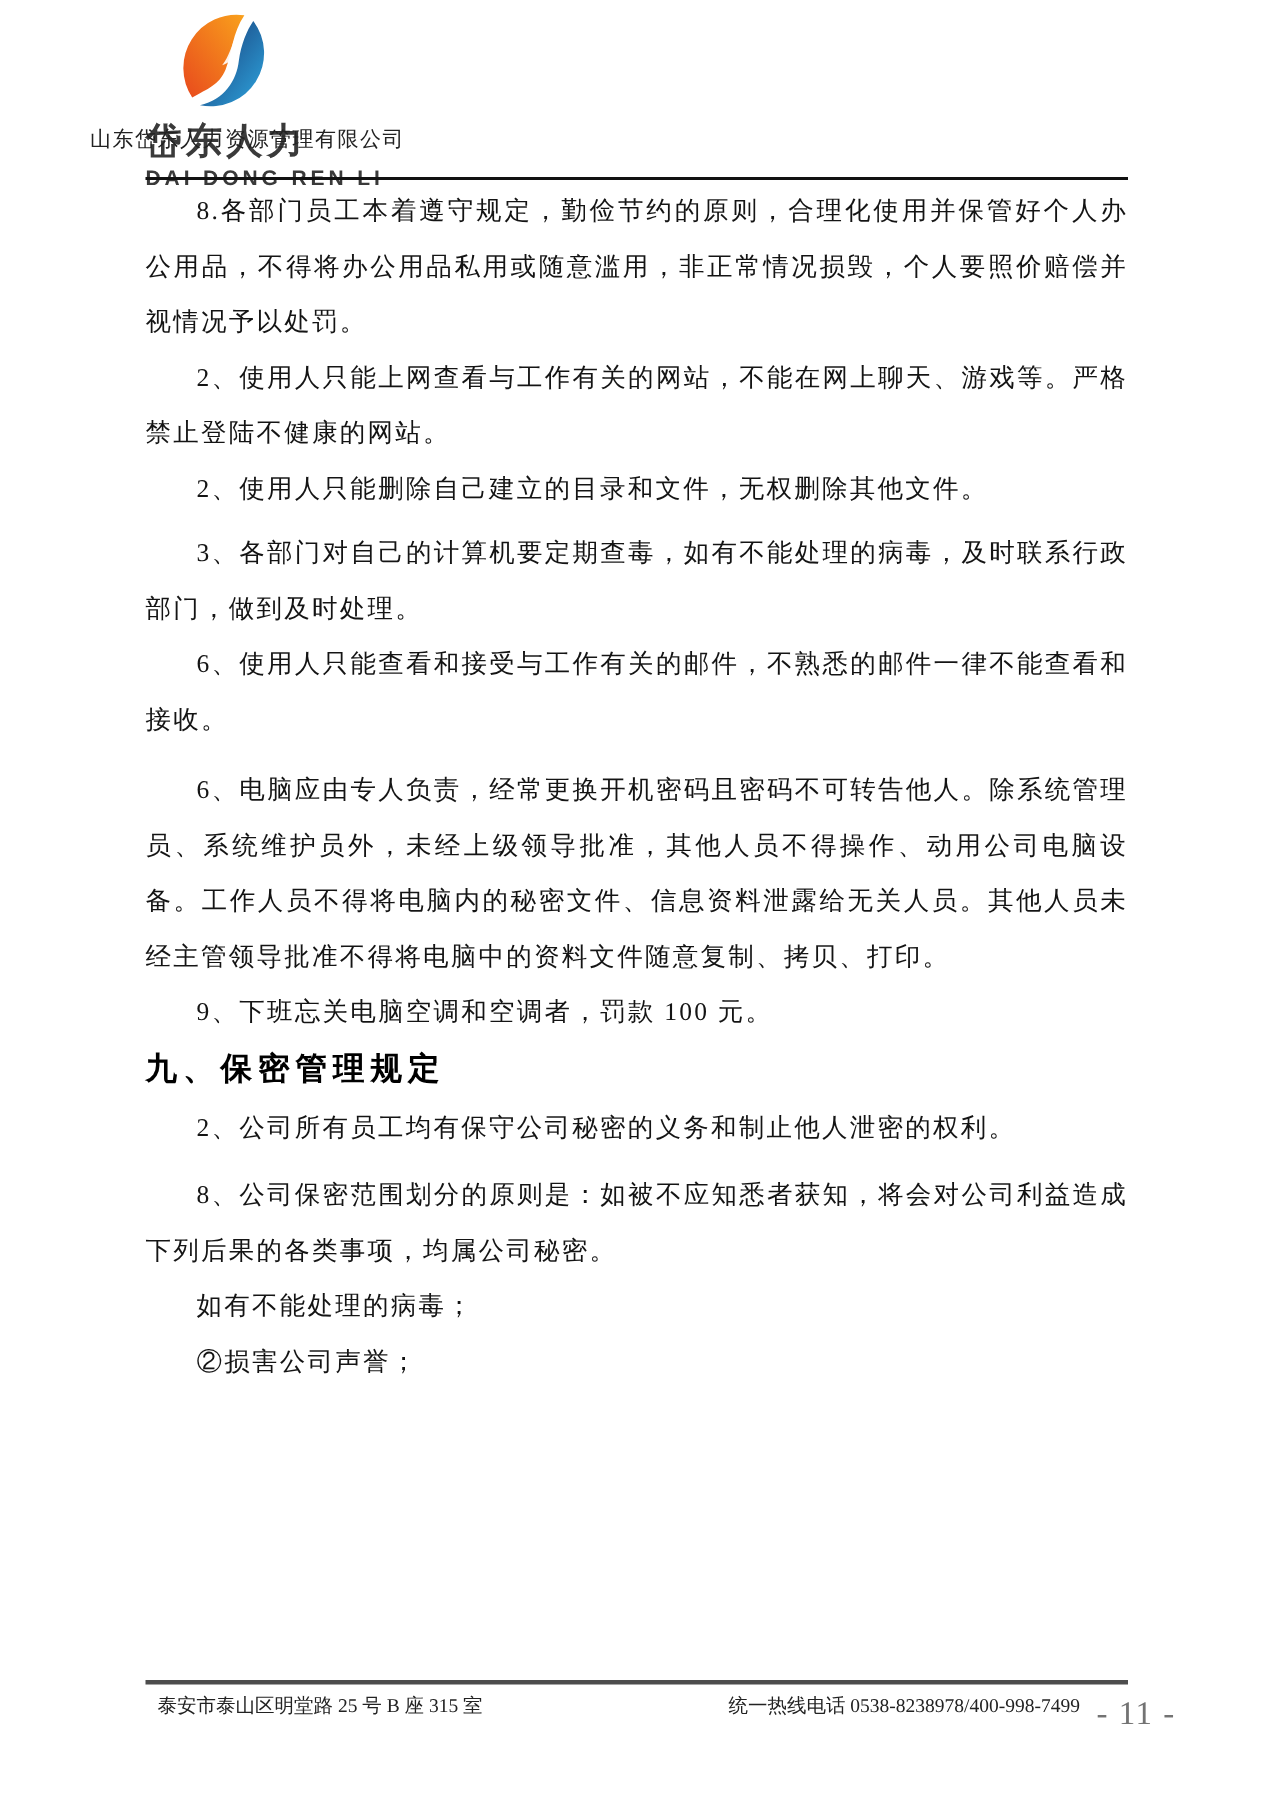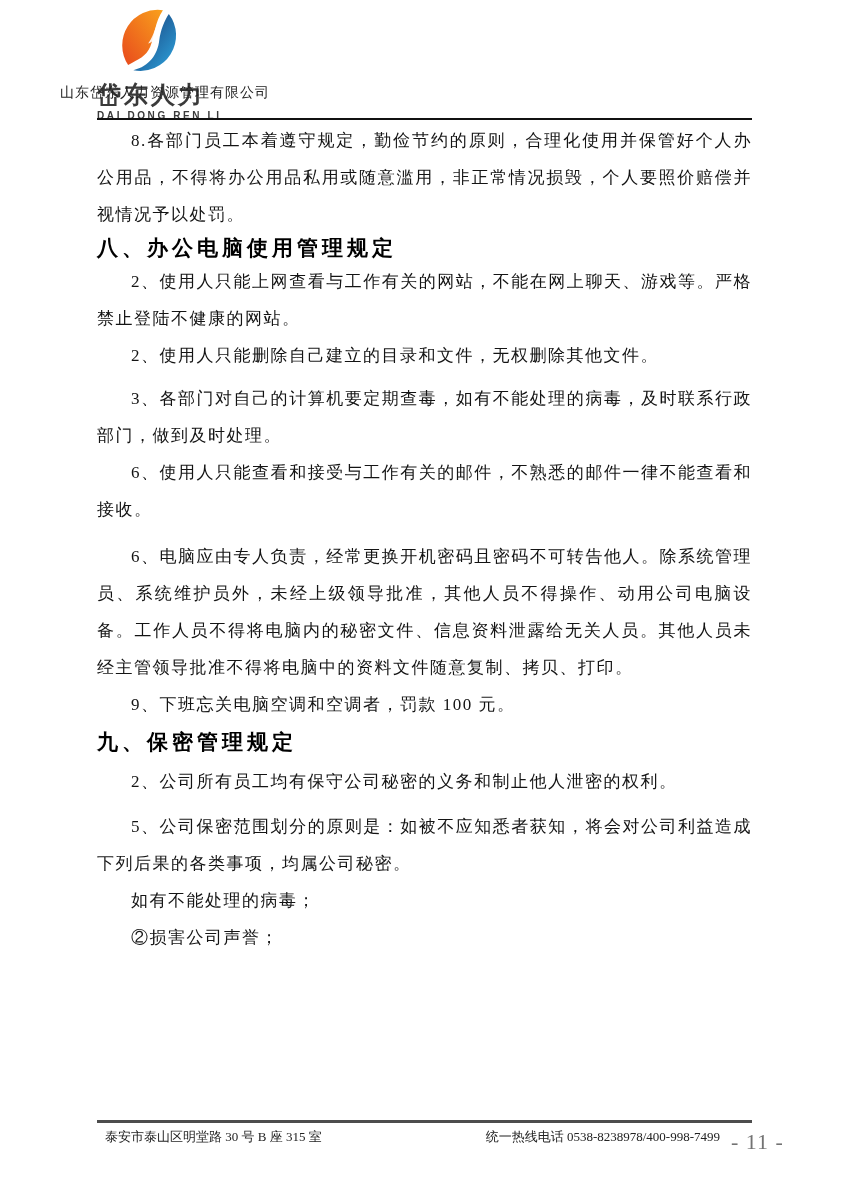--- a/index.html
+++ b/index.html
@@ -34,21 +34,21 @@
     margin-top: 1px;
     font-size: 24px;
     font-weight: bold;
     letter-spacing: 3px;
     color: #3a3a3a;
     line-height: 1.0;
     font-family: "Liberation Sans", "DejaVu Sans", sans-serif;
   }
   .logo-en {
     margin-top: 3px;
-    font-size: 10px;
+    font-size: 14px;
     font-weight: bold;
     letter-spacing: 2.6px;
     color: #3a3a3a;
     font-family: "Liberation Sans", "DejaVu Sans", sans-serif;
   }
   .company-name {
     position: absolute;
     left: 60px;
     top: 84px;
     width: 680px;
@@ -146,35 +146,34 @@
     <div class="logo-cn">岱东人力</div>
     <div class="logo-en">DAI DONG REN LI</div>
   </div>
 
   <div class="company-name">山东岱东人力资源管理有限公司</div>
   <div class="header-rule"></div>
 
   <div class="content">
     <p>8.各部门员工本着遵守规定，勤俭节约的原则，合理化使用并保管好个人办公用品，不得将办公用品私用或随意滥用，非正常情况损毁，个人要照价赔偿并视情况予以处罚。</p>
 
-    <h2 class="section-heading heading-8">八、办公电脑使用管理规定</h2>
     <p>2、使用人只能上网查看与工作有关的网站，不能在网上聊天、游戏等。严格禁止登陆不健康的网站。</p>
     <p>2、使用人只能删除自己建立的目录和文件，无权删除其他文件。</p>
     <p class="gap6">3、各部门对自己的计算机要定期查毒，如有不能处理的病毒，及时联系行政部门，做到及时处理。</p>
     <p>6、使用人只能查看和接受与工作有关的邮件，不熟悉的邮件一律不能查看和接收。</p>
     <p class="gap10">6、电脑应由专人负责，经常更换开机密码且密码不可转告他人。除系统管理员、系统维护员外，未经上级领导批准，其他人员不得操作、动用公司电脑设备。工作人员不得将电脑内的秘密文件、信息资料泄露给无关人员。其他人员未经主管领导批准不得将电脑中的资料文件随意复制、拷贝、打印。</p>
     <p>9、下班忘关电脑空调和空调者，罚款 100 元。</p>
 
     <h2 class="section-heading heading-9">九、保密管理规定</h2>
     <p>2、公司所有员工均有保守公司秘密的义务和制止他人泄密的权利。</p>
-    <p class="gap8">5、公司保密范围划分的原则是：如被不应知悉者获知，将会对公司利益造成下列后果的各类事项，均属公司秘密。</p>
+    <p class="gap8">8、公司保密范围划分的原则是：如被不应知悉者获知，将会对公司利益造成下列后果的各类事项，均属公司秘密。</p>
     <p>如有不能处理的病毒；</p>
     <p>②损害公司声誉；</p>
   </div>
 
   <div class="footer-rule"></div>
   <div class="footer-row">
-    <span class="footer-address">泰安市泰山区明堂路 30 号 B 座 315 室</span>
+    <span class="footer-address">泰安市泰山区明堂路 25 号 B 座 315 室</span>
     <span class="footer-hotline">统一热线电话 0538-8238978/400-998-7499</span>
   </div>
   <div class="page-number">- 11 -</div>
 
 </div>
 
 </body></html>

